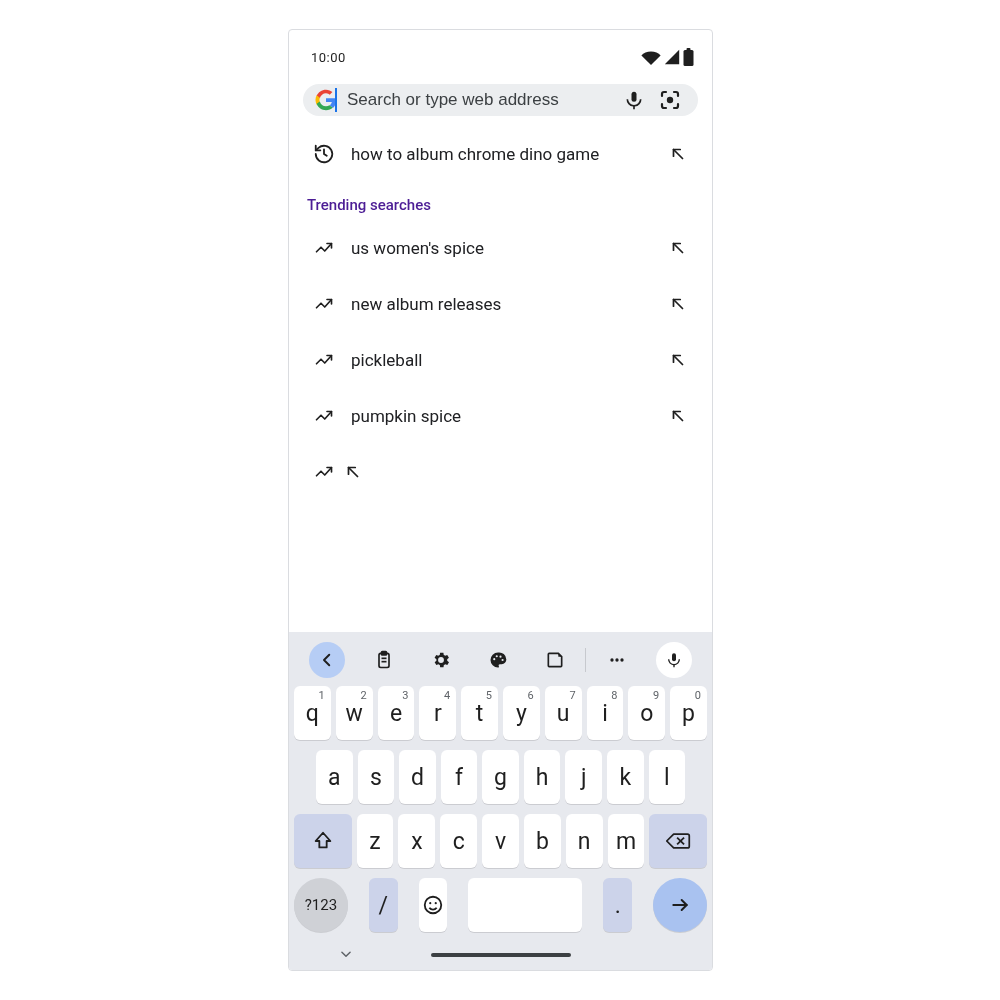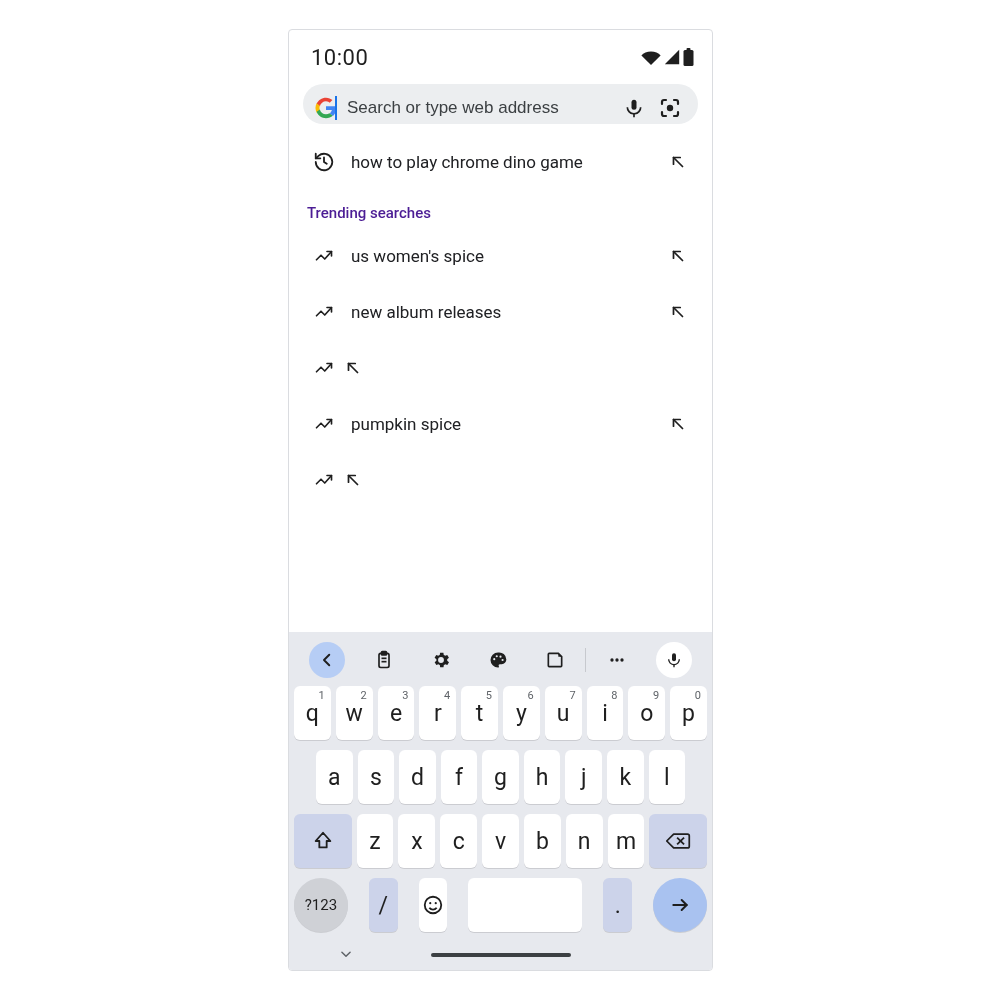--- a/index.html
+++ b/index.html
@@ -1,24 +1,24 @@
 <!DOCTYPE html>
 <html><head>
 <meta charset="utf-8">
 <style>
   html,body{margin:0;padding:0;background:#fff;font-family:Roboto,-apple-system,Helvetica,Arial,sans-serif;}
   .stage{width:1000px;height:1000px;position:relative;}
   .phone{position:absolute;left:288px;top:29px;width:425px;height:942px;border:1px solid #dadce0;border-radius:4px;background:#fff;box-sizing:border-box;display:flex;flex-direction:column;overflow:hidden;}
   
   .status{display:flex;align-items:center;justify-content:space-between;padding:9px 18px 0 22px;height:36px;}
-  .status .time{font-size:22px;color:#1f1f1f;letter-spacing:0.5px;}
+  .status .time{font-size:13px;color:#1f1f1f;letter-spacing:0.5px;}
   .status .right{display:flex;align-items:center;gap:2px;}
   .status svg{display:block;}
   
-  .omnibox{margin:9px 14px 6px 14px;height:32px;background:#eceef0;border-radius:24px;display:flex;align-items:center;padding:8px 10px 0 12px;}
+  .omnibox{margin:9px 14px 6px 14px;height:32px;background:#eceef0;border-radius:24px;display:flex;align-items:center;padding:0 10px 0 12px;}
   .glogo{width:22px;height:22px;flex:0 0 auto;}
   .omnibox input{flex:1;border:none;background:transparent;font-size:17px;color:#202124;padding:0 6px 0 10px;outline:none;}
   .omnibox input::placeholder{color:#3c4043;}
   .caret{position:relative;width:0;}
   .caret::after{content:"";position:absolute;left:-2px;top:-12px;width:1.5px;height:24px;background:#1a73e8;}
   .iconbtn{width:36px;height:36px;display:flex;align-items:center;justify-content:center;}
   
   .rows{padding:4px 2px 0 2px;}
   .row{display:flex;align-items:center;height:56px;padding:0 18px 0 18px;}
   .row .lead{width:30px;display:flex;justify-content:center;}
@@ -107,21 +107,21 @@
 
     <div class="rows">
       <div class="row">
         <span class="lead">
           <svg width="22" height="22" viewBox="0 0 24 24" fill="none" stroke="#1f1f1f" stroke-width="2" stroke-linecap="round" stroke-linejoin="round">
               <path d="M3 12a9 9 0 1 0 3-6.7L3 8"></path>
               <polyline points="3 3 3 8 8 8"></polyline>
               <polyline points="12 7 12 12 15 14"></polyline>
             </svg>
         </span>
-        <span class="label">how to play chrome dino game</span>
+        <span class="label">how to album chrome dino game</span>
         <span class="tail">
           <svg width="18" height="18" viewBox="0 0 24 24" fill="none" stroke="#1f1f1f" stroke-width="2.3" stroke-linecap="round" stroke-linejoin="round">
               <line x1="18" y1="18" x2="6" y2="6"></line>
               <polyline points="6 15 6 6 15 6"></polyline>
             </svg>
         </span>
       </div>
 
       <div class="section-title">Trending searches</div>
 
@@ -156,20 +156,21 @@
               </svg>
             </span>
           </div>
           <div class="row">
             <span class="lead">
               <svg width="22" height="18" viewBox="0 0 24 24" fill="none" stroke="#1f1f1f" stroke-width="2.2" stroke-linecap="round" stroke-linejoin="round">
                 <polyline points="2 17 8 11 13 16 22 6"></polyline>
                 <polyline points="16 6 22 6 22 12"></polyline>
               </svg>
             </span>
+            <span class="label">pickleball</span>
             <span class="tail">
               <svg width="18" height="18" viewBox="0 0 24 24" fill="none" stroke="#1f1f1f" stroke-width="2.3" stroke-linecap="round" stroke-linejoin="round">
                 <line x1="18" y1="18" x2="6" y2="6"></line>
                 <polyline points="6 15 6 6 15 6"></polyline>
               </svg>
             </span>
           </div>
           <div class="row">
             <span class="lead">
               <svg width="22" height="18" viewBox="0 0 24 24" fill="none" stroke="#1f1f1f" stroke-width="2.2" stroke-linecap="round" stroke-linejoin="round">

